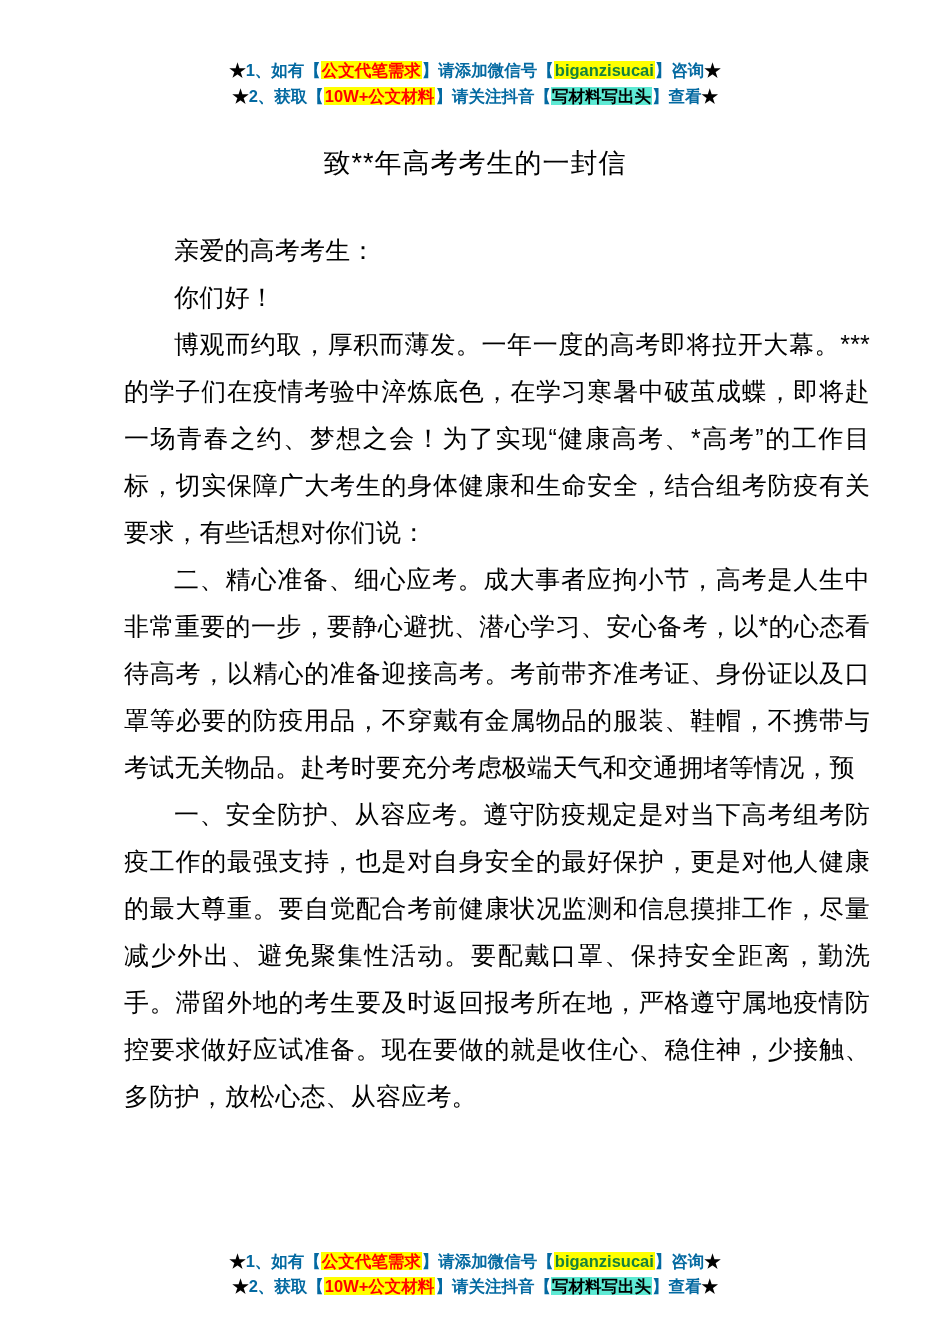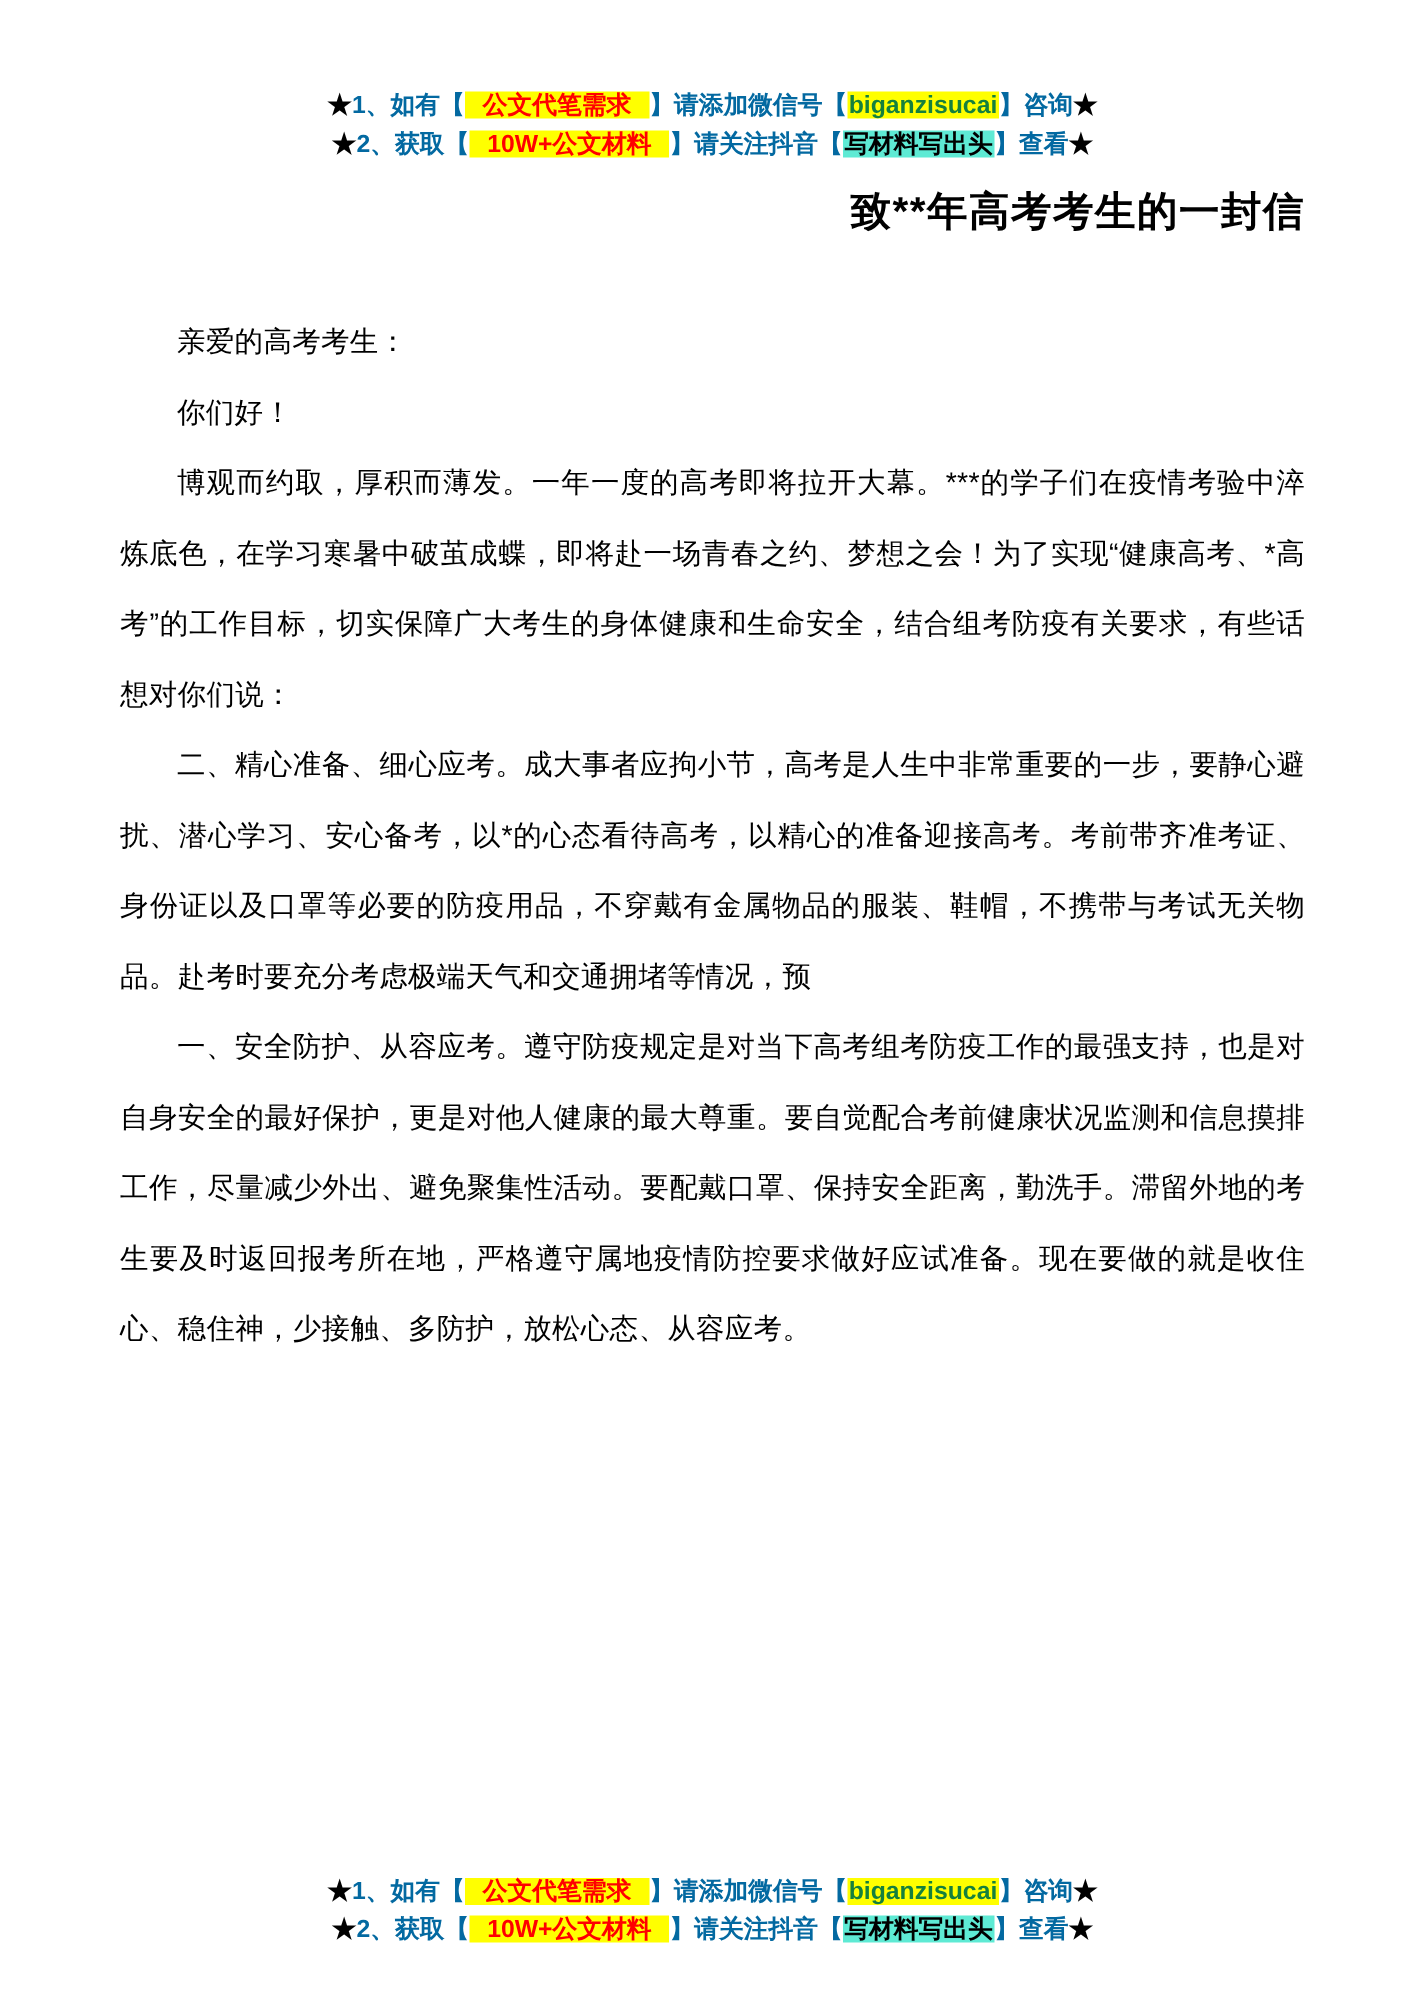--- a/index.html
+++ b/index.html
@@ -30,53 +30,54 @@
     font-weight: bold;
     font-size: 16.5px;
     letter-spacing: 0px;
   }
   .promo .line {
     white-space: nowrap;
   }
   .hl-yellow {
     background: #ffff00;
     color: #ff0000;
-    padding: 0 12px;
+    padding: 0 1px;
   }
   .hl-yellow-blue {
     background: #ffff00;
     color: #15803d;
     padding: 0 1px;
   }
   .hl-orange {
     background: #5eead4;
     color: #000000;
     padding: 0 1px;
   }
   .blk { color: #0369a1; }
   .red-star { color: #000000; }
 
   
   .doc-title {
-    text-align: right;
+    text-align: center;
     font-size: 27px;
-    font-weight: bold;
-    margin-top: 14px;
+    font-weight: normal;
+    margin-top: 36px;
     letter-spacing: 1px;
     font-family: "Liberation Sans", sans-serif;
   }
 
   
   .body-text {
     margin-top: 46px;
-    font-size: 19px;
+    font-size: 25px;
     line-height: 47px;
     text-align: justify;
     text-justify: inter-ideograph;
     letter-spacing: 0.2px;
+    margin-left: 44px;
   }
   .body-text p {
     margin: 0;
     text-indent: 2em;
   }
 
   
   .promo-bottom {
     position: absolute;
     left: 80px;

